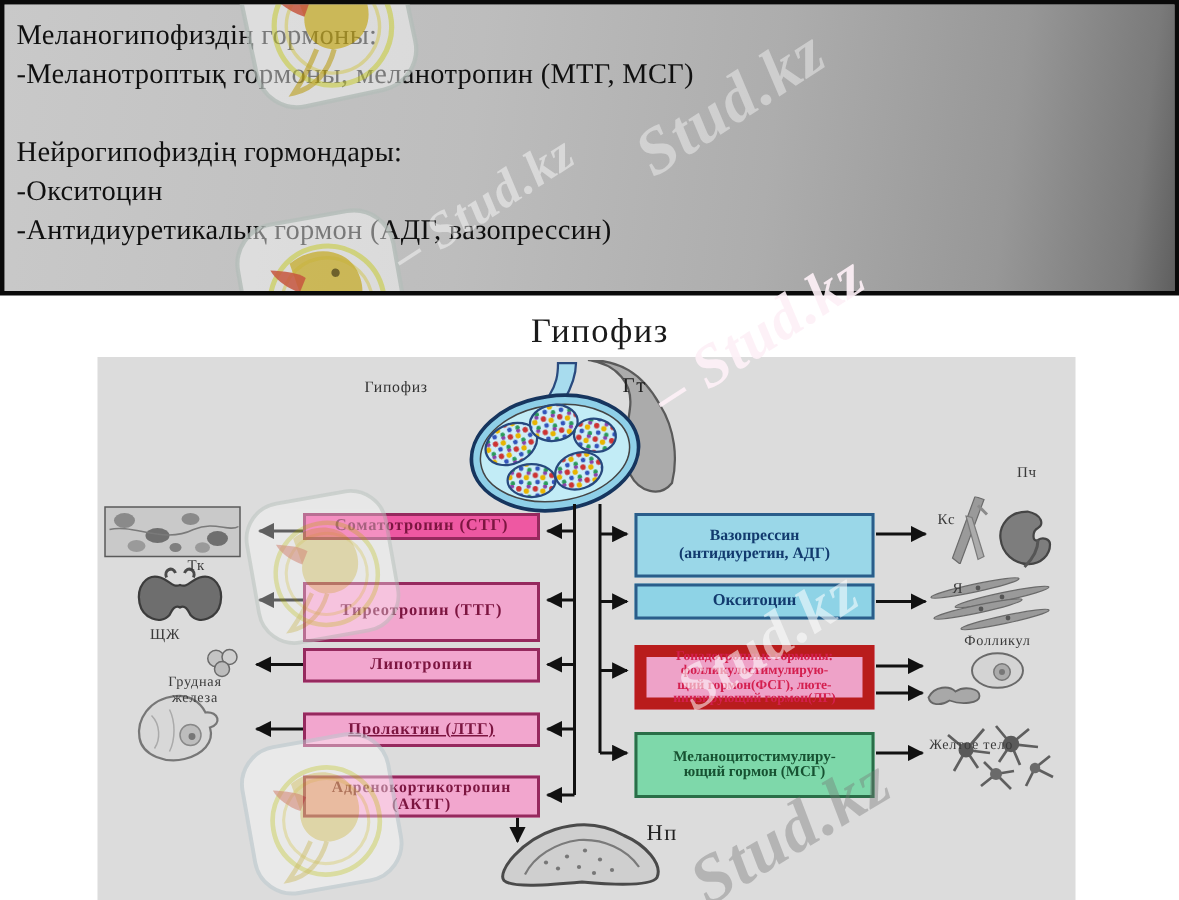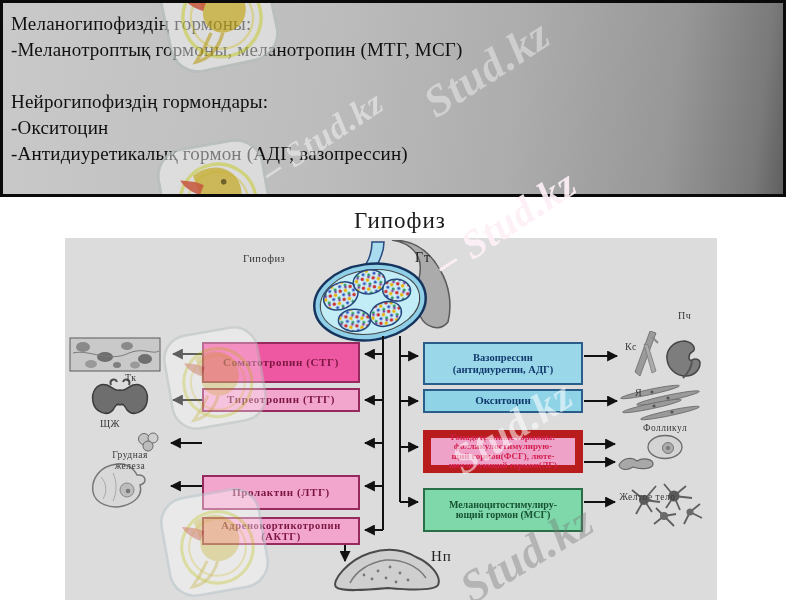--- a/index.html
+++ b/index.html
@@ -27,24 +27,24 @@
   
   .diagram{position:absolute;left:65px;top:238px;width:652px;height:362px;background:#dcdcdc;overflow:hidden;}
   .connectors{position:absolute;left:0;top:0;z-index:6;}
   .lab{position:absolute;color:#3a3a3a;font-size:10px;letter-spacing:0.5px;z-index:7;}
   .organ{position:absolute;z-index:5;}
   .box{position:absolute;display:flex;flex-direction:column;align-items:center;justify-content:center;
        text-align:center;font-weight:bold;z-index:8;box-sizing:border-box;}
   .box span{display:block;line-height:1.05;}
   .lb{left:137px;width:158px;background:#f2a6ce;border:2px solid #96295e;color:#7c1540;
       font-size:11px;letter-spacing:0.6px;}
-  .lb1{top:104px;height:41px;background:#ee58a2;}
-  .lb2{top:150px;height:24px;text-align:center;}
+  .lb1{top:104px;height:18px;background:#ee58a2;}
+  .lb2{top:150px;height:40px;text-align:center;}
   .lb3{top:194px;height:23px;}
-  .lb4{top:237px;height:35px;}
+  .lb4{top:237px;height:23px;text-decoration:underline;}
   .lb5{top:279px;height:28px;font-size:10.5px;}
   .rb{left:358px;width:160px;}
   .rb1{top:104px;height:43px;background:#9ad7e8;border:2px solid #2a5d8a;color:#123a6e;font-size:10.5px;}
   .rb2{top:151px;height:24px;background:#8ed3e6;border:2px solid #2a5d8a;color:#123a6e;font-size:11px;}
   .rb3{top:192px;height:43px;background:#eea2c8;border:8px solid #b91c1c;color:#d41f4f;font-size:9px;align-items:center;}
   .rb4{top:250px;height:44px;background:#7ed8aa;border:2px solid #2a6e48;color:#175232;font-size:10px;}
   .gland-wrap{position:absolute;left:243px;top:2px;width:152px;height:106px;z-index:5;}
   .gland-lab{left:178px;top:15px;font-size:10.5px;color:#333;}
   .gt-lab{left:350px;top:12px;font-size:14px;color:#222;letter-spacing:1px;}
   .np-lab{left:366px;top:310px;font-size:15px;color:#222;letter-spacing:1px;}
@@ -167,20 +167,23 @@
     </div>
     <div class="lab gland-lab">Гипофиз</div>
     <div class="lab gt-lab">Гт</div>
 
     <div class="box lb lb1">
       <span>Соматотропин (СТГ)</span>
     </div>
     <div class="box lb lb2">
       <span>Тиреотропин (ТТГ)</span>
     </div>
+    <div class="box lb lb3">
+      <span>Липотропин</span>
+    </div>
     <div class="box lb lb4">
       <span>Пролактин (ЛТГ)</span>
     </div>
     <div class="box lb lb5">
       <span>Адренокортикотропин</span>
       <span>(АКТГ)</span>
     </div>
 
     <div class="box rb rb1">
       <span>Вазопрессин</span>

